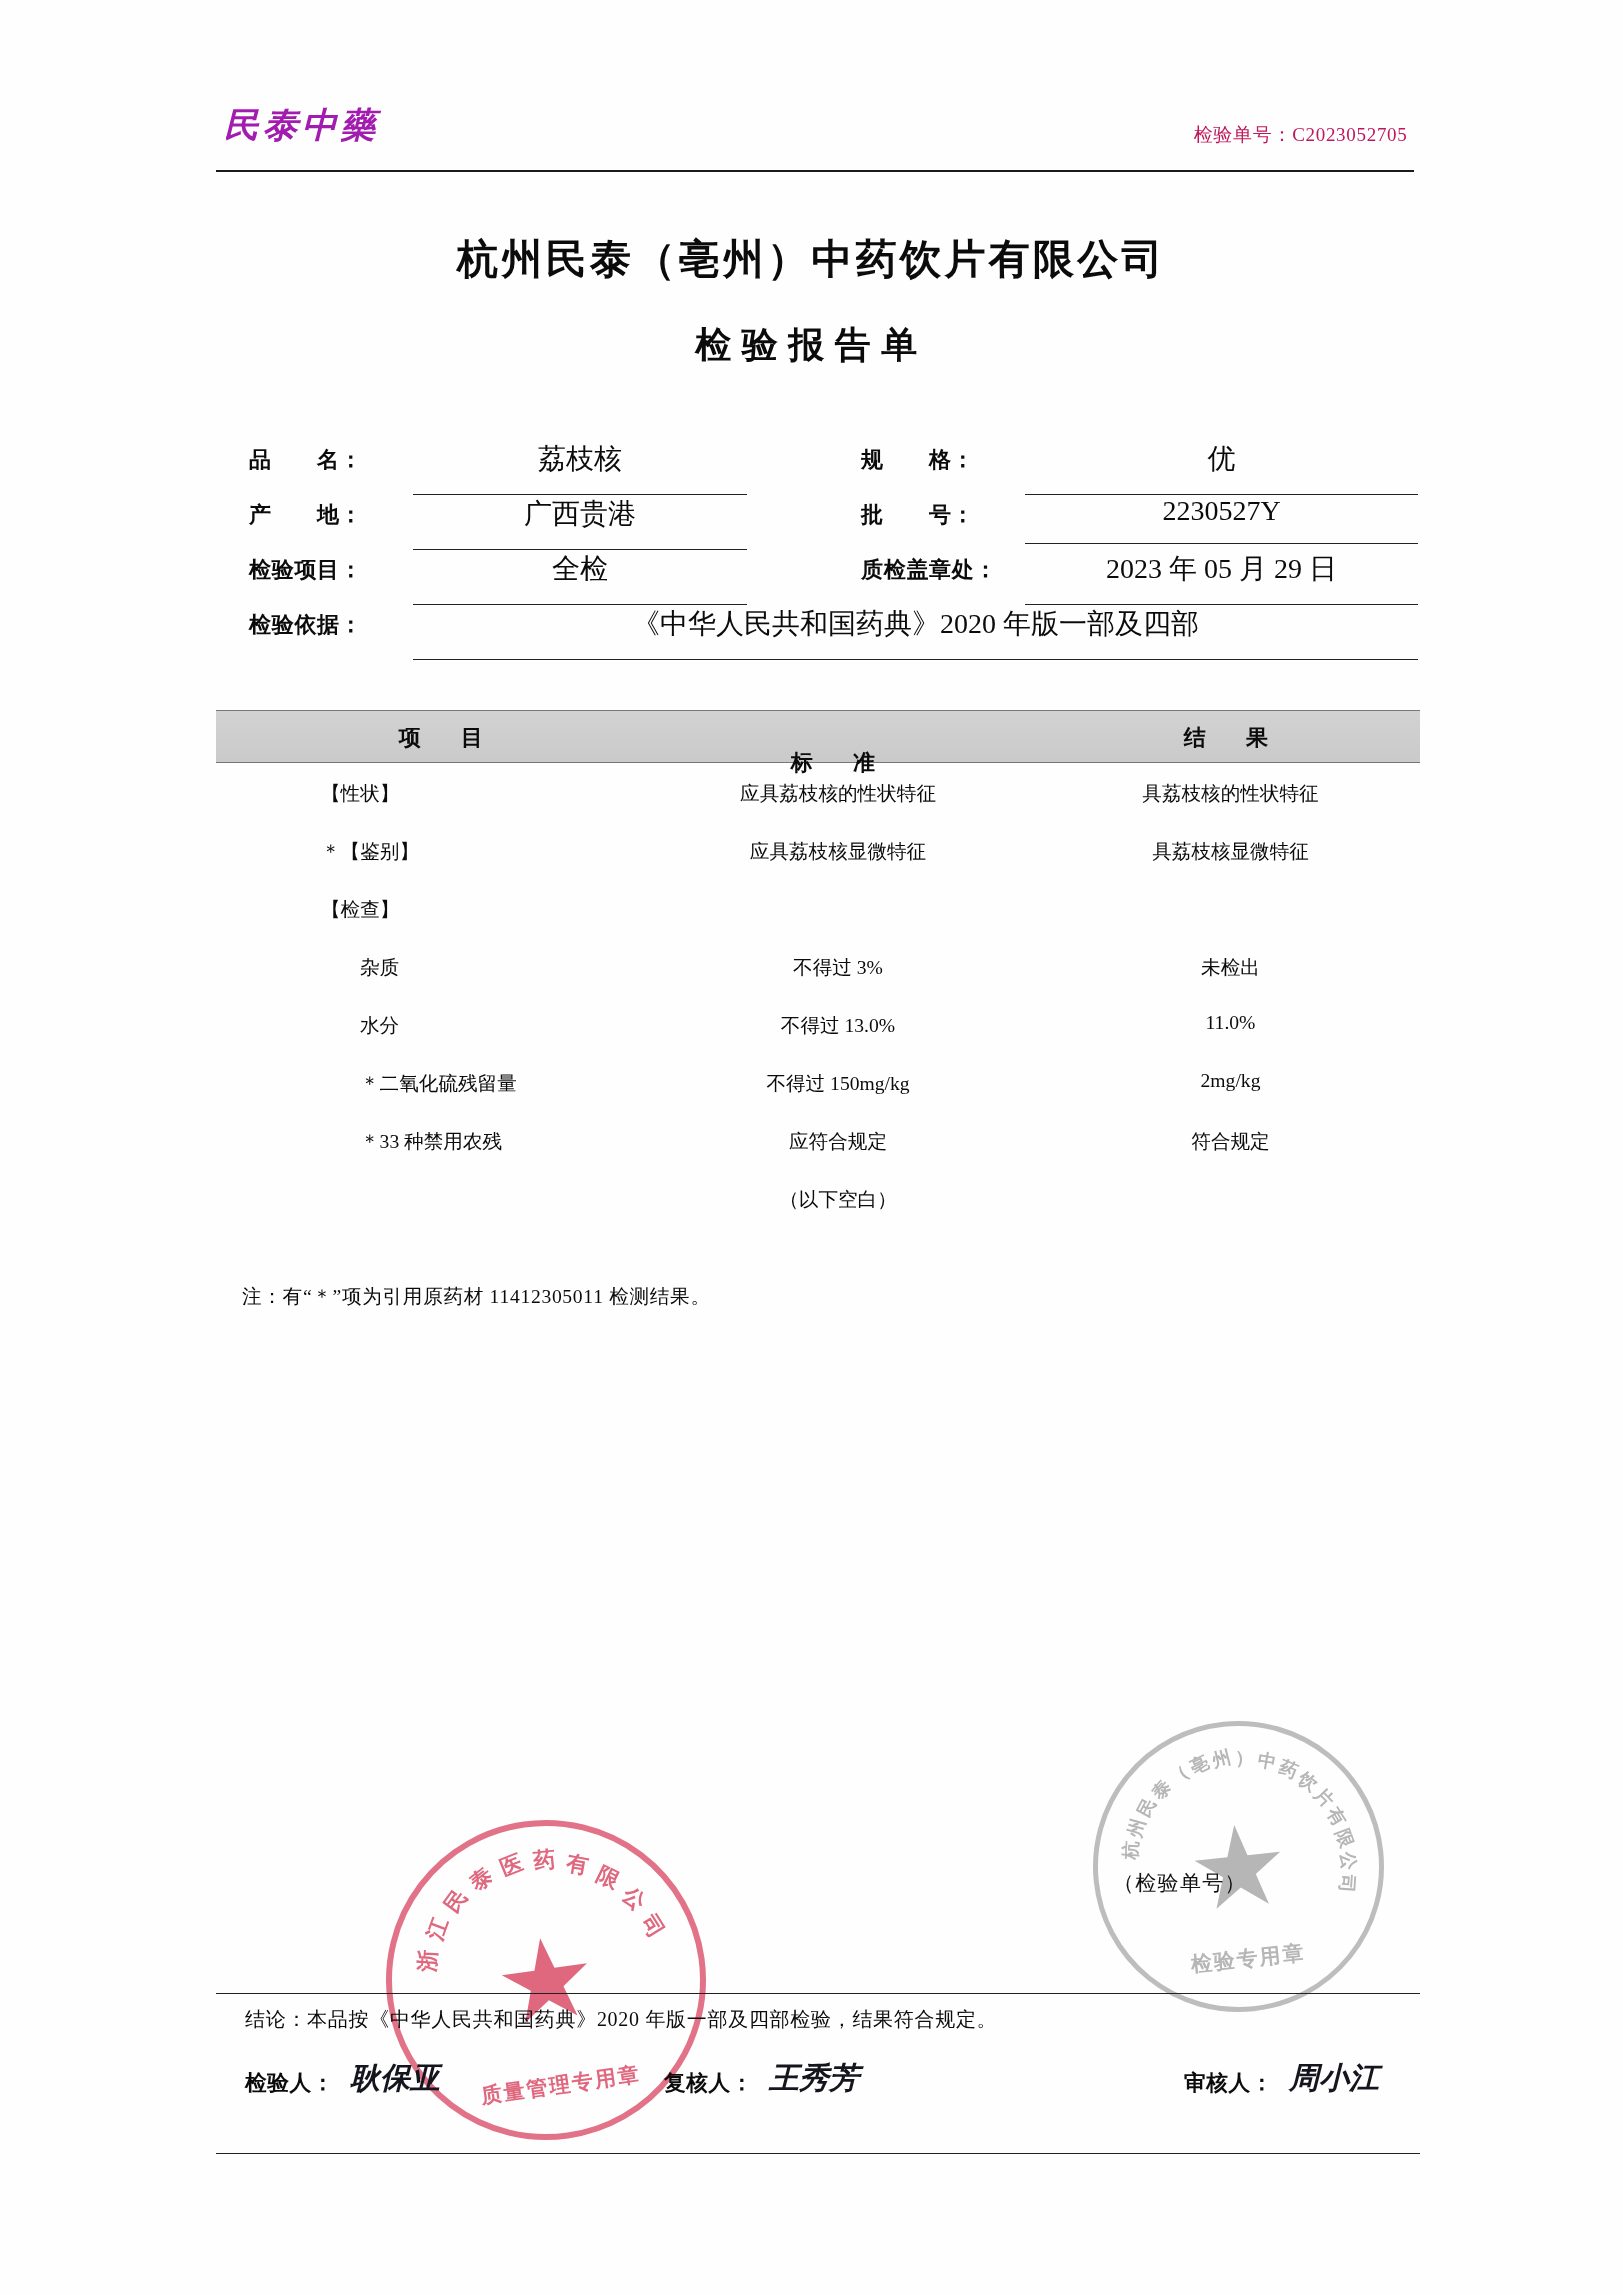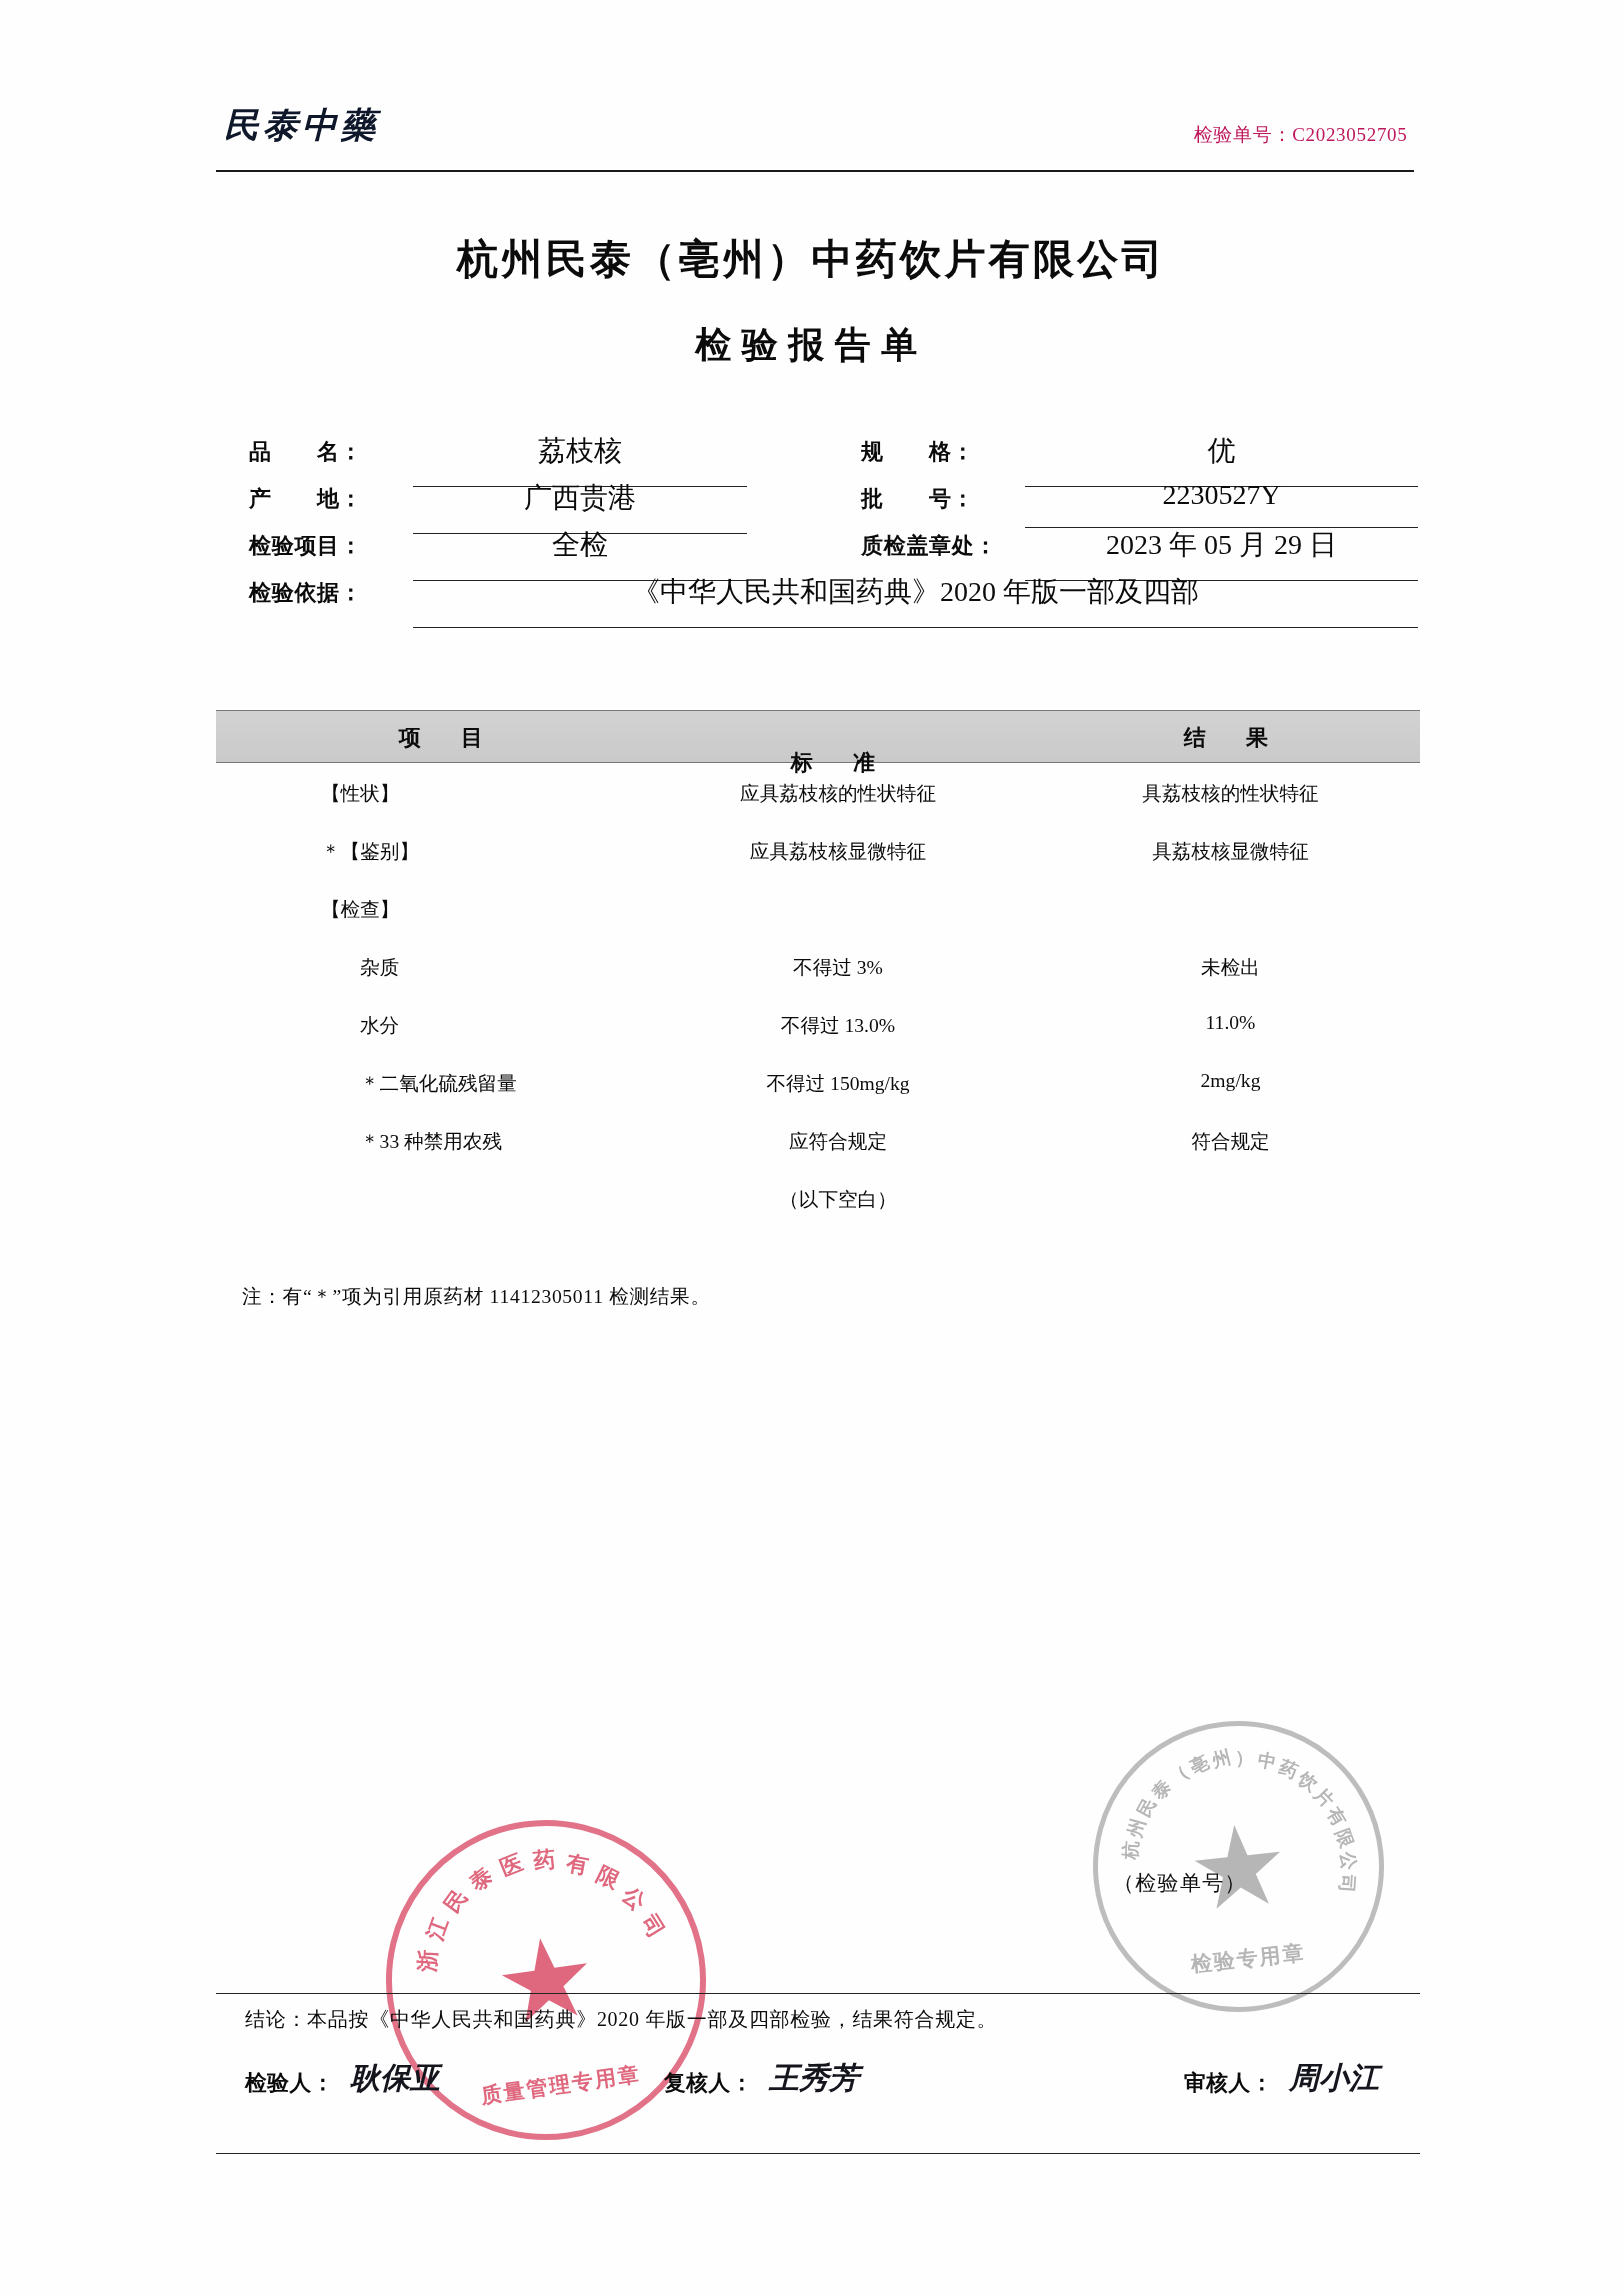--- a/index.html
+++ b/index.html
@@ -30,21 +30,21 @@
     border-bottom: 2px solid #1a1a1a;
   }
   .logo {
     position: absolute;
     left: 7.9px;
     top: 3.9px;
     font-family: "Liberation Serif", serif;
     font-weight: 700;
     font-size: 35px;
     letter-spacing: 3.9px;
-    color: #0f172a;
+    color: #a21caf;
     font-style: italic;
   }
   .report-no {
     position: absolute;
     right: 6.5px;
     top: 23.6px;
     font-size: 19px;
     letter-spacing: 0.7px;
     color: #be185d;
   }
@@ -74,20 +74,21 @@
   
   .meta {
     position: absolute;
     left: 249px;
     top: 432px;
     width: 1204px;
   }
   .meta-row {
     position: relative;
     height: 47px;
+    margin-top: 8px;
   }
   .lbl {
     position: absolute;
     font-size: 22px;
     font-weight: 700;
     letter-spacing: 0.7px;
     white-space: nowrap;
   }
   .val {
     position: absolute;

